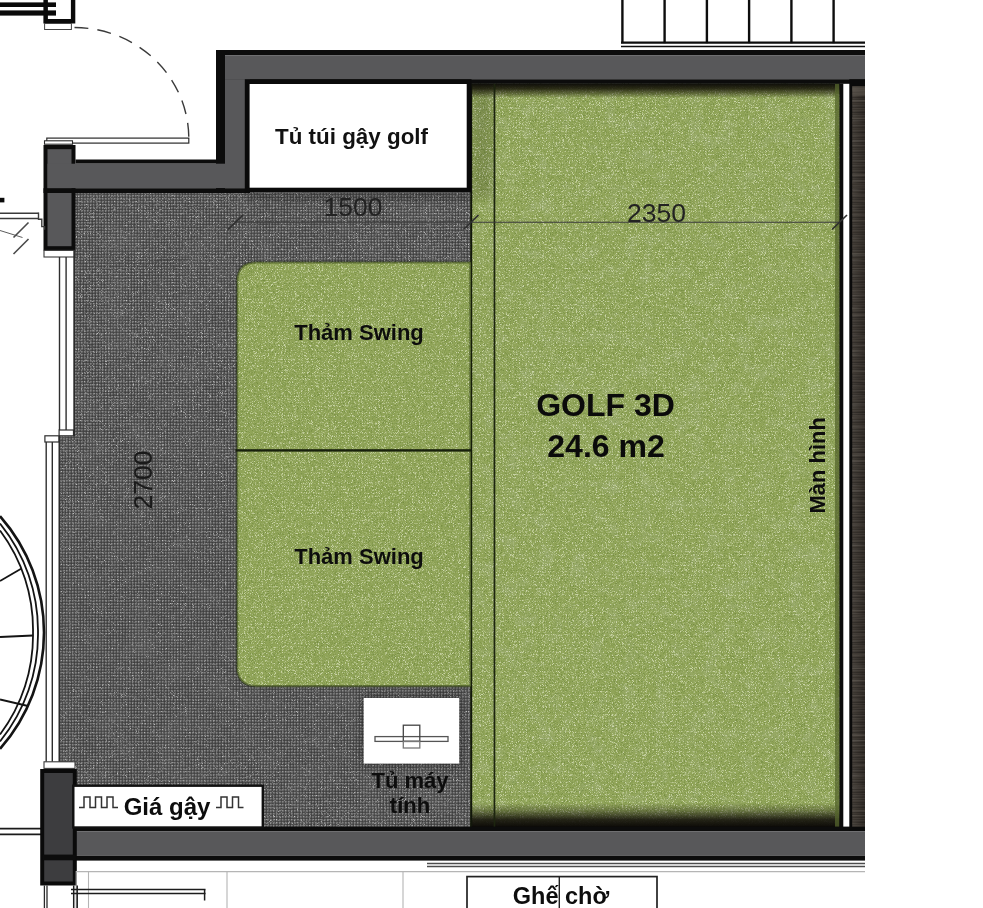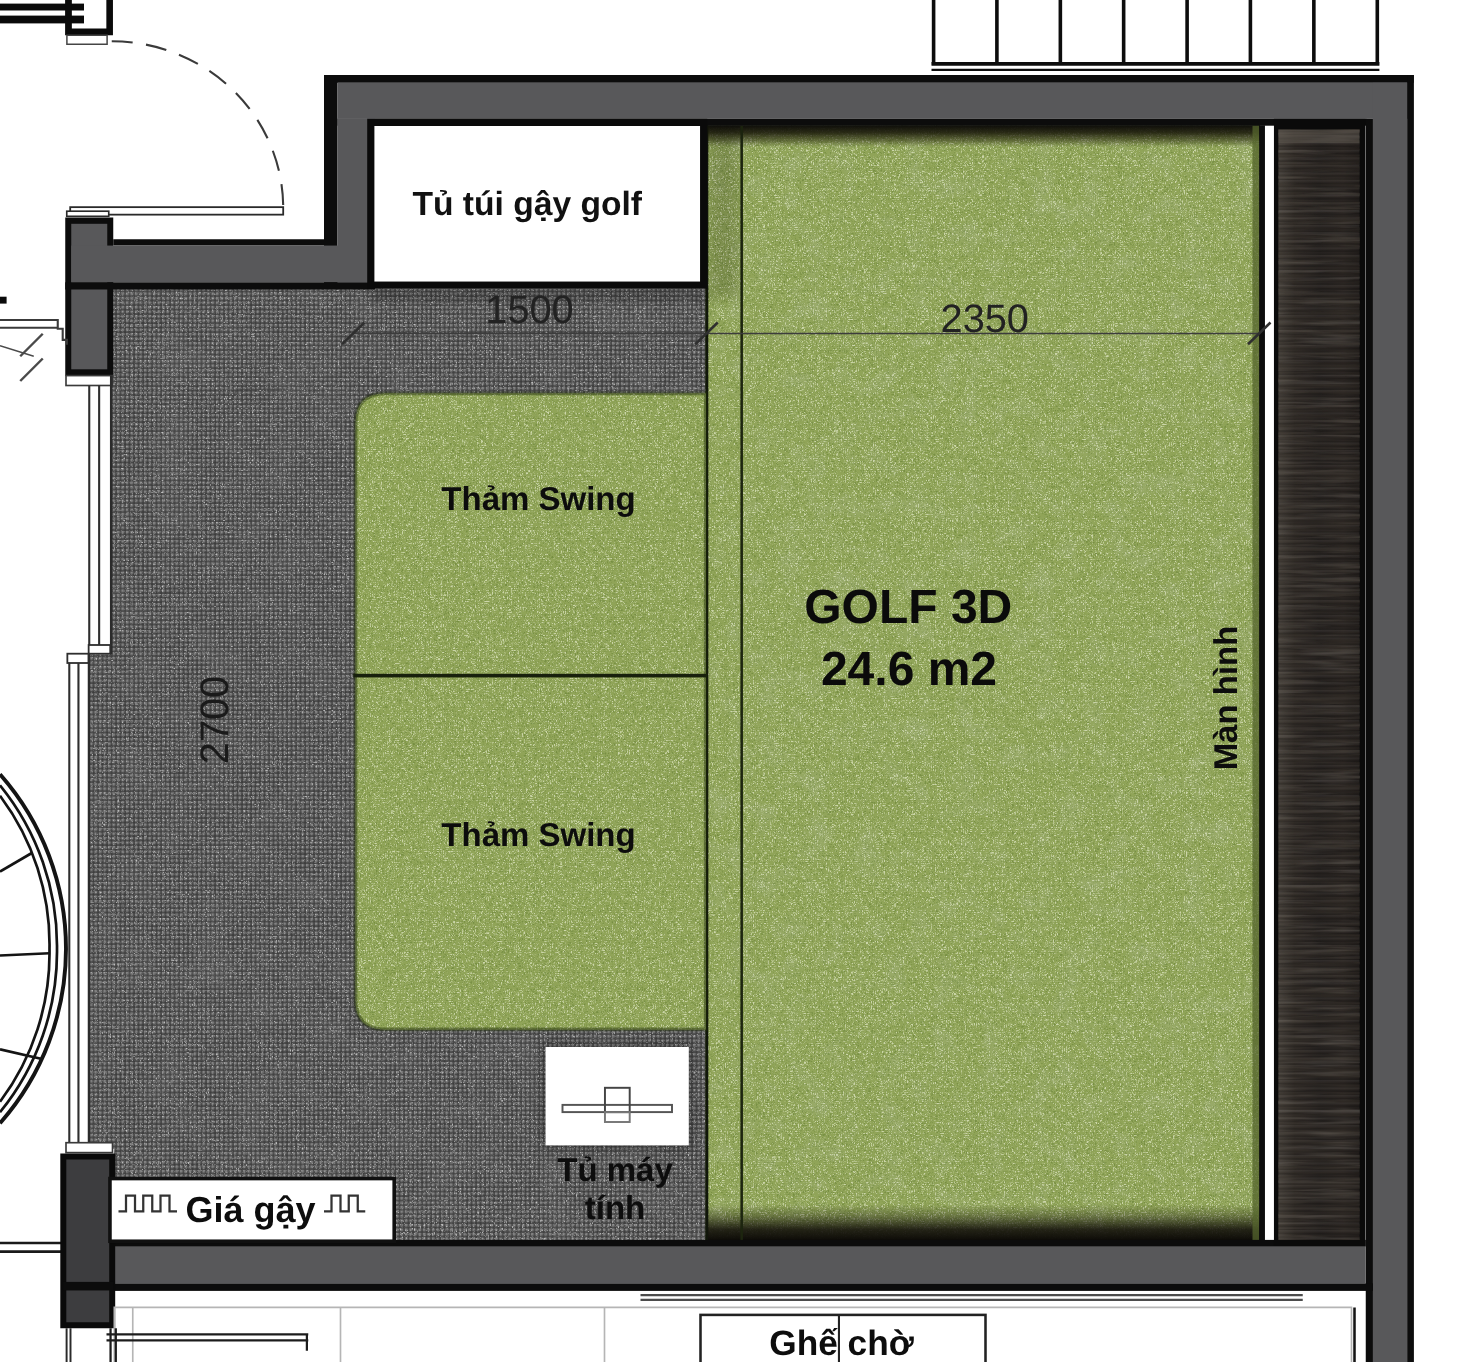--- a/index.html
+++ b/index.html
@@ -1,16 +1,16 @@
 <!DOCTYPE html>
 <html><head>
 <meta charset="utf-8">
 <style>
 html,body{margin:0;padding:0;background:#fff;}
-#page{position:relative;width:983px;height:908px;overflow:hidden;background:#fff;
+#page{position:relative;width:865px;height:908px;overflow:hidden;background:#fff;
   font-family:"Liberation Sans", sans-serif;}
 svg{display:block;}
 </style>
 </head>
 <body>
 <div id="page">
 <svg width="983" height="908" viewBox="0 0 983 908">
 <defs>
 
   <filter id="carpN" x="0" y="0" width="100%" height="100%">

